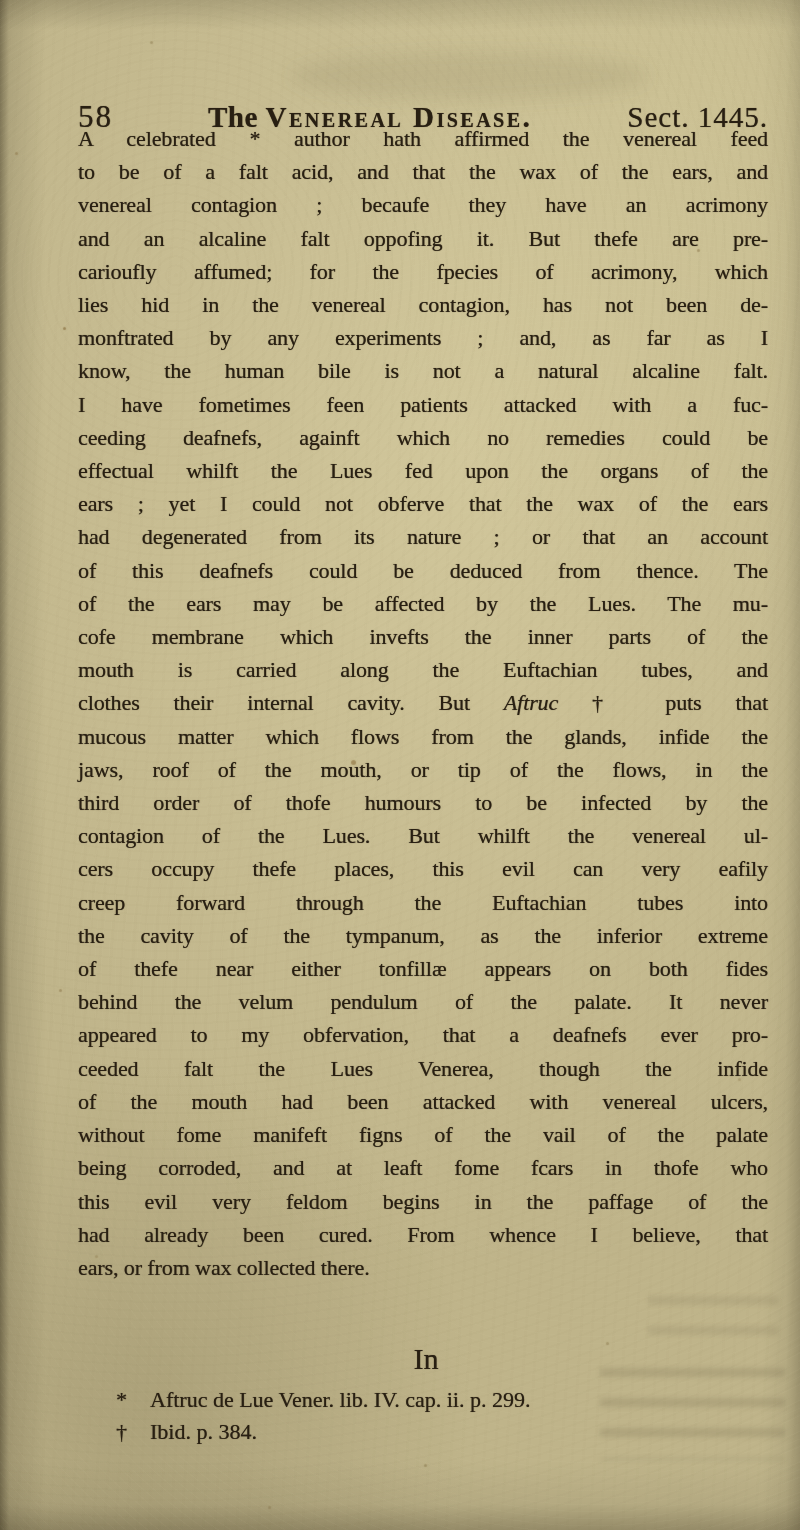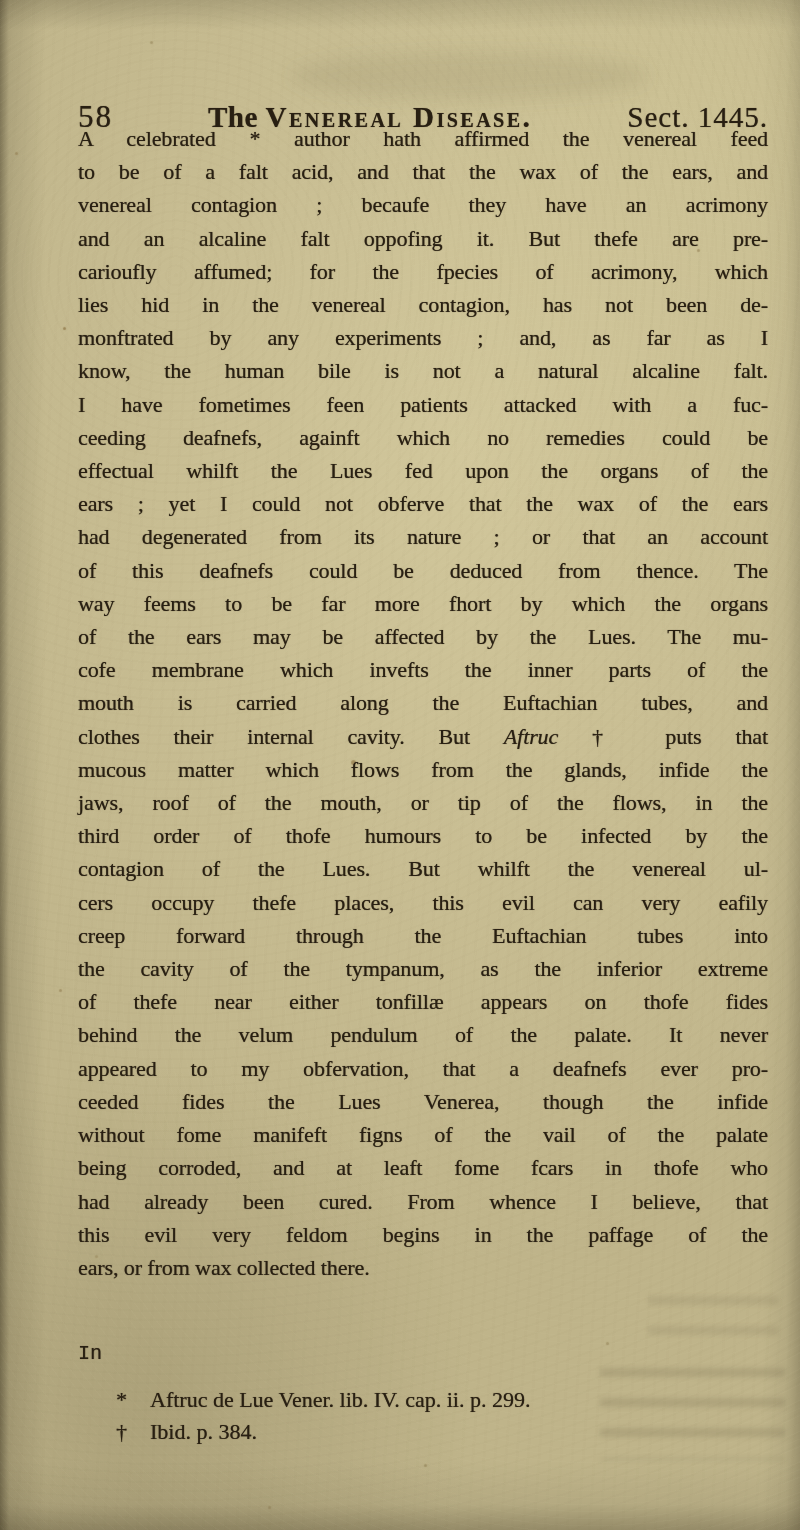--- a/index.html
+++ b/index.html
@@ -69,21 +69,21 @@
   .runtitle .caps { font-variant:small-caps; letter-spacing:2.5px; }
   .sectlabel { letter-spacing:1px; }
 
   .bodytext {
     position:absolute; top:122px; left:0; width:690px;
     font-size:22px; line-height:33.2px; letter-spacing:-0.1px;
   }
   .bodytext .line { text-align:justify; text-align-last:justify; }
   .bodytext .line.last { text-align-last:left; }
 
-  .catchword { position:absolute; top:1342px; left:0; width:696px; text-align:left; font-size:20px;font-family:Liberation Mono, monospace; }
+  .catchword { position:absolute; top:1342px; left:0; width:696px; text-align:center; font-size:30px; }
 
   .footnotes { position:absolute; top:1384px; left:38px; font-size:22px; line-height:31.5px; }
   .footnote { display:flex; }
   .fmark { width:34px; flex:0 0 34px; }
 </style>
 </head>
 <body>
 
 <div class="page">
   <div class="grain"></div>
@@ -108,40 +108,40 @@
         <div class="line">carioufly affumed; for the fpecies of acrimony, which</div>
         <div class="line">lies hid in the venereal contagion, has not been de-</div>
         <div class="line">monftrated by any experiments ; and, as far as I</div>
         <div class="line">know, the human bile is not a natural alcaline falt.</div>
         <div class="line">I have fometimes feen patients attacked with a fuc-</div>
         <div class="line">ceeding deafnefs, againft which no remedies could be</div>
         <div class="line">effectual whilft the Lues fed upon the organs of the</div>
         <div class="line">ears ; yet I could not obferve that the wax of the ears</div>
         <div class="line">had degenerated from its nature ; or that an account</div>
         <div class="line">of this deafnefs could be deduced from thence. The</div>
-        <div class="line">way feems to be far more fhort by which the organs</div>
         <div class="line">of the ears may be affected by the Lues. The mu-</div>
         <div class="line">cofe membrane which invefts the inner parts of the</div>
         <div class="line">mouth is carried along the Euftachian tubes, and</div>
         <div class="line">clothes their internal cavity. But <i>Aftruc</i> † puts that</div>
         <div class="line">mucous matter which flows from the glands, infide the</div>
         <div class="line">jaws, roof of the mouth, or tip of the flows, in the</div>
         <div class="line">third order of thofe humours to be infected by the</div>
         <div class="line">contagion of the Lues. But whilft the venereal ul-</div>
         <div class="line">cers occupy thefe places, this evil can very eafily</div>
         <div class="line">creep forward through the Euftachian tubes into</div>
         <div class="line">the cavity of the tympanum, as the inferior extreme</div>
-        <div class="line">of thefe near either tonfillæ appears on thofe fides</div>
+        <div class="line">of thefe near either tonfillæ appears on both fides</div>
         <div class="line">behind the velum pendulum of the palate. It never</div>
         <div class="line">appeared to my obfervation, that a deafnefs ever pro-</div>
-        <div class="line">ceeded fides the Lues Venerea, though the infide</div>
+        <div class="line">ceeded falt the Lues Venerea, though the infide</div>
+        <div class="line">of the mouth had been attacked with venereal ulcers,</div>
         <div class="line">without fome manifeft figns of the vail of the palate</div>
         <div class="line">being corroded, and at leaft fome fcars in thofe who</div>
+        <div class="line">this evil very feldom begins in the paffage of the</div>
         <div class="line">had already been cured. From whence I believe, that</div>
-        <div class="line">this evil very feldom begins in the paffage of the</div>
         <div class="line last">ears, or from wax collected there.</div>
       </div>
 
     <div class="catchword">In</div>
 
     <div class="footnotes">
       <div class="footnote">
         <span class="fmark">*</span>
         <span>Aftruc de Lue Vener. lib. IV. cap. ii. p. 299.</span>
       </div>

